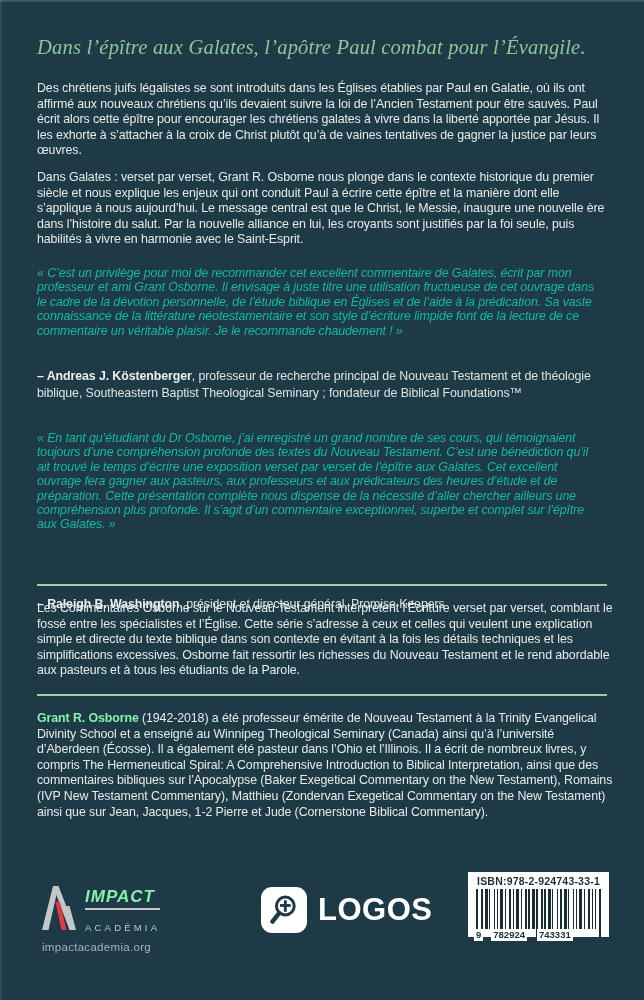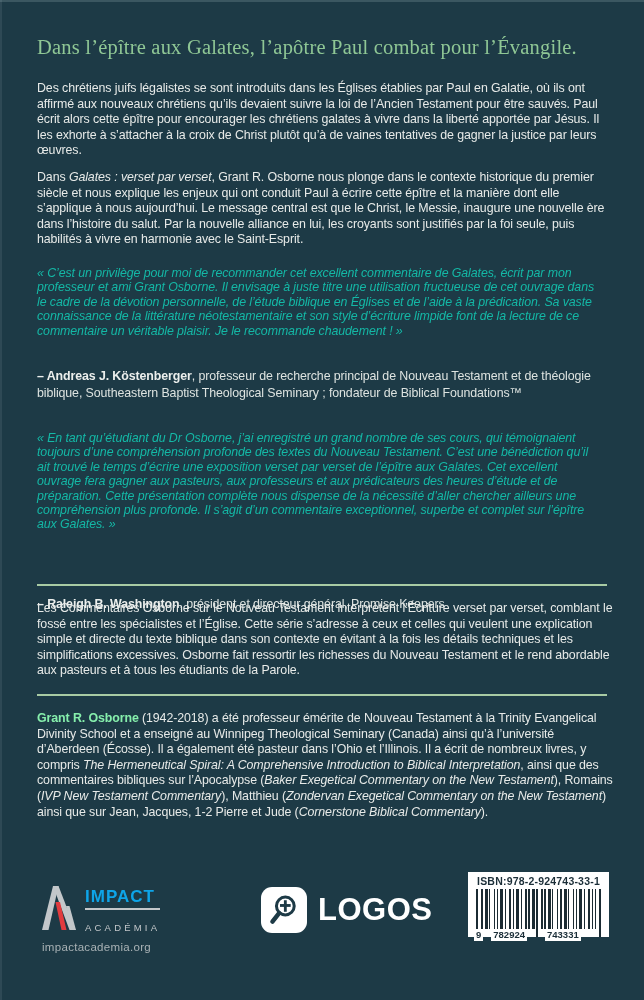--- a/index.html
+++ b/index.html
@@ -9,20 +9,21 @@
     background:#1d3a46;
     font-family:"Liberation Sans", sans-serif;
     color:#e7eae8;
     overflow:hidden;
     box-shadow: inset 0 2px 0 rgba(170,190,195,0.22), inset 2px 0 0 rgba(170,190,195,0.12);
   }
   .abs { position:absolute; }
   .headline {
     left:37px; top:36px; width:580px;
     font-family:"Liberation Serif", serif;
+    font-style:italic;
     font-size:20.5px;
     color:#8fc795;
     letter-spacing:0.2px;
   }
   .body-par {
     left:37px; width:576px;
     font-size:12.4px;
     line-height:15.6px;
     color:#e7eae8;
     letter-spacing:-0.1px;
@@ -40,30 +41,30 @@
     font-size:12.4px;
     line-height:16.6px;
     color:#dde3e0;
     letter-spacing:-0.1px;
   }
   .attr .author { font-weight:bold; color:#ecefed; }
   .divider {
     left:37px; width:570px; height:2px;
     background:#a8cba4;
   }
-  .run-i { font-style:italic; }
+  .run-i { }
   .run-gb { font-weight:bold; color:#86efac; }
 
   
   .impact { left:42px; top:884px; display:flex; align-items:flex-start; gap:9px; }
   .impact-text { display:flex; flex-direction:column; padding-top:4px; }
   .impact-brand {
-    font-size:17px; font-weight:bold; color:#0ea5e9;
+    font-size:17px; font-weight:bold; color:#86efac;
     letter-spacing:1px; line-height:18px;
-    border-bottom:2px solid #c3c7ca; padding-bottom:2px;
+    border-bottom:2px solid #c3c7ca; padding-bottom:2px;font-style:italic;
   }
   .impact-sub {
     font-size:9.5px; color:#c3c7ca; letter-spacing:3.2px;
     padding-top:12px; line-height:11px;
   }
   .impact-url { left:42px; top:941px; font-size:11.5px; color:#a9b2b5; letter-spacing:0.3px; }
 
   
   .logos { left:217px; top:887px; display:flex; align-items:center; gap:11px;padding-left:44px; }
   .logos-badge {
@@ -93,21 +94,21 @@
       #1b2b33 8.2px 9.2px, #fff 9.2px 12.6px,
       #1b2b33 12.6px 14.2px, #fff 14.2px 15.8px);
   }
   .guard { position:absolute; top:0; width:2px; height:48px; background:#1b2b33; }
   .g-left { left:2px; } .g-mid { left:62px; } .g-right { right:2px; }
   .ean { position:absolute; top:40px; left:7px; right:7px; height:12px;
          font-size:9.5px; font-weight:bold; display:flex; }
   .ean span { background:#fff; padding:0 2px; }
   .ean .e1 { margin-left:-7px; }
   .ean .e2 { margin-left:8px; }
-  .ean .e3 { margin-left:18px; }
+  .ean .e3 { margin-left:10px; }
 </style>
 </head>
 <body>
 
 <div class="abs headline">Dans l’épître aux Galates, l’apôtre Paul combat pour l’Évangile.</div>
 
 <p class="abs body-par" style="top:81px;">Des chrétiens juifs légalistes se sont introduits dans les Églises établies par Paul en Galatie, où ils ont affirmé aux nouveaux chrétiens qu’ils devaient suivre la loi de l’Ancien Testament pour être sauvés. Paul écrit alors cette épître pour encourager les chrétiens galates à vivre dans la liberté apportée par Jésus. Il les exhorte à s’attacher à la croix de Christ plutôt qu’à de vaines tentatives de gagner la justice par leurs œuvres.</p>
 <p class="abs body-par" style="top:170px;"><span>Dans </span><span class="run-i">Galates : verset par verset</span><span>, Grant R. Osborne nous plonge dans le contexte historique du premier siècle et nous explique les enjeux qui ont conduit Paul à écrire cette épître et la manière dont elle s’applique à nous aujourd’hui. Le message central est que le Christ, le Messie, inaugure une nouvelle ère dans l’histoire du salut. Par la nouvelle alliance en lui, les croyants sont justifiés par la foi seule, puis habilités à vivre en harmonie avec le Saint-Esprit.</span></p>
 
 <p class="abs quote" style="top:266px;">« C’est un privilège pour moi de recommander cet excellent commentaire de Galates, écrit par mon professeur et ami Grant Osborne. Il envisage à juste titre une utilisation fructueuse de cet ouvrage dans le cadre de la dévotion personnelle, de l’étude biblique en Églises et de l’aide à la prédication. Sa vaste connaissance de la littérature néotestamentaire et son style d’écriture limpide font de la lecture de ce commentaire un véritable plaisir. Je le recommande chaudement ! »</p>

